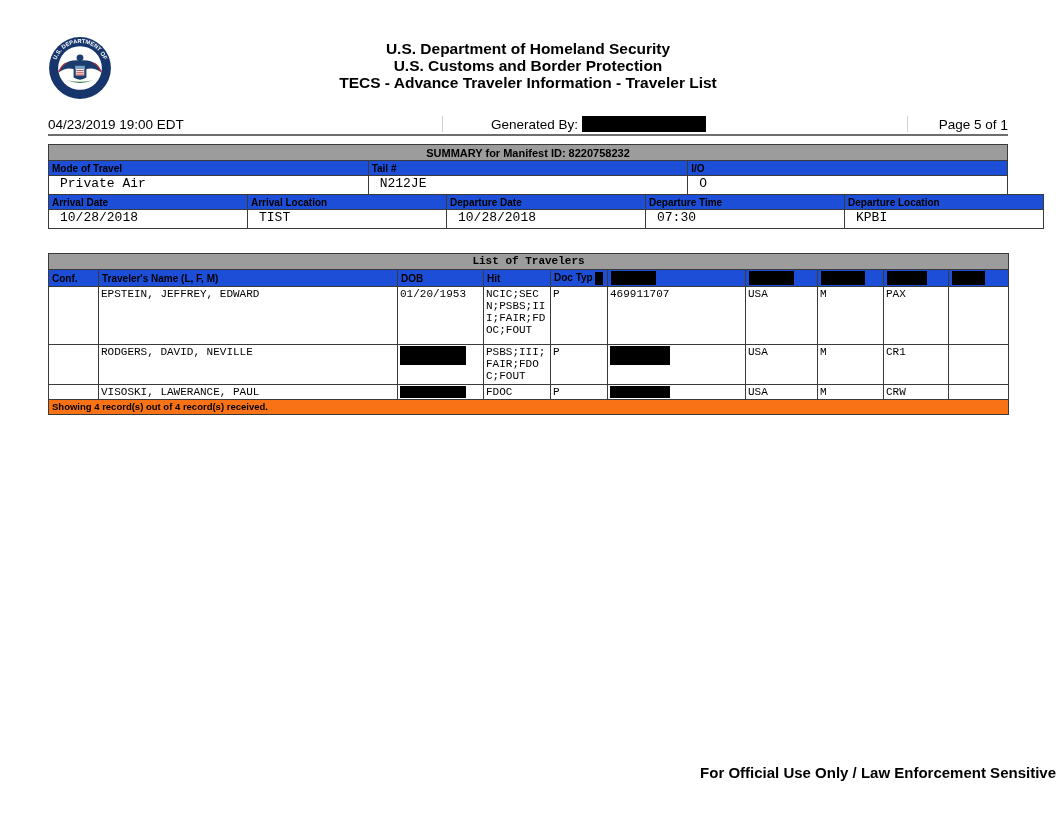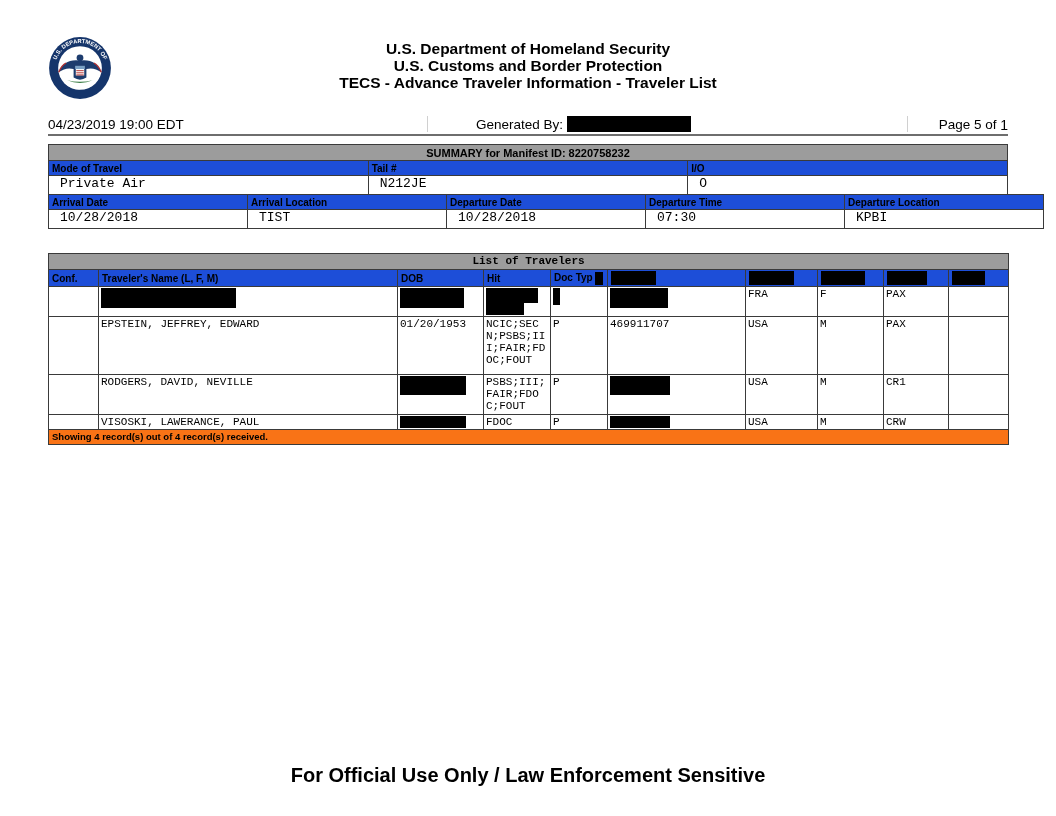--- a/index.html
+++ b/index.html
@@ -9,21 +9,21 @@
   
   .doc-header{position:relative;padding-top:40px;min-height:62px;}
   .seal{position:absolute;left:48px;top:36px;width:64px;height:64px;}
   .title-block{text-align:center;font-weight:bold;font-size:15.5px;line-height:17px;}
 
   
   .infobar{display:flex;width:960px;margin:14px auto 0 auto;border-bottom:2px solid #6e6e6e;
            padding-bottom:2px;font-size:13.5px;align-items:flex-end;}
   .ib-left{flex:0 0 379px;}
   .ib-center{flex:1 1 auto;border-left:1px solid #d0d0d0;border-right:1px solid #d0d0d0;
-             display:flex;align-items:center;gap:4px;padding-left:48px;}
+             display:flex;align-items:center;gap:4px;padding-left:48px;margin-left:15px;}
   .ib-right{flex:0 0 100px;text-align:right;white-space:nowrap;}
   .pg2{font-size:14px;position:relative;top:1px;}
 
   
   table{border-collapse:collapse;table-layout:fixed;width:960px;margin-left:48px;}
   td,th{border:1px solid #3a3a3a;overflow:hidden;}
   tr.banner td{background:#9c9c9c;text-align:center;font-weight:bold;font-size:11px;padding:1px 2px;height:13px;}
   tr.labels td,tr.labels th{background:#1d4ed8;font-weight:bold;font-size:10px;text-align:left;
                             padding:1px 3px;height:12px;white-space:nowrap;}
   tr.values td{font-family:"Liberation Mono","DejaVu Sans Mono",monospace;font-size:13px;
@@ -39,22 +39,22 @@
   .trav-table td.c-hit{word-break:break-all;white-space:normal;}
   tr.tfoot td{background:#f97316;font-family:"Liberation Sans",sans-serif;font-weight:bold;
               font-size:9.5px;padding:1px 3px;height:11px;}
 
   
   .redact{background:#000;display:block;}
   .redact.inline{display:inline-block;vertical-align:middle;margin-left:2px;}
   .gen-redact{width:124px;height:16px;background:#000;display:inline-block;}
 
   
-  .classification{position:absolute;top:764px;left:0;width:100%;text-align:center;
-                  font-weight:bold;font-size:20px;}
+  .classification{position:absolute;top:764px;left:0;width:100%;text-align:right;
+                  font-weight:bold;font-size:15px;}
 </style>
 </head>
 <body>
 
 <div class="page">
 
   <div class="doc-header">
     <svg class="seal" viewBox="0 0 60 60">
       <circle cx="30" cy="30" r="29" fill="#15356b"></circle>
       <circle cx="30" cy="30" r="20.5" fill="#ffffff"></circle>
@@ -169,43 +169,20 @@
           </th>
           <th>
             <div class="redact" style="width: 40px; height: 14px;"></div>
           </th>
           <th>
             <div class="redact" style="width: 33px; height: 14px;"></div>
           </th>
         </tr>
     </thead>
     <tbody id="trav-body">
-        <tr style="height: 26px;">
-          <td class="c-conf"></td>
-          <td class="c-name">
-            <div class="redact" style="width: 135px; height: 20px;"></div>
-          </td>
-          <td class="c-dob">
-            <div class="redact" style="width: 64px; height: 20px;"></div>
-          </td>
-          <td class="c-hit">
-            <div class="redact" style="width: 52px; height: 15px;"></div>
-            <div class="redact" style="width: 38px; height: 12px;"></div>
-          </td>
-          <td class="c-doc-type">
-            <div class="redact" style="width: 7px; height: 17px;"></div>
-          </td>
-          <td class="c-doc-number">
-            <div class="redact" style="width: 58px; height: 20px;"></div>
-          </td>
-          <td class="c-citizenship"><span>FRA</span></td>
-          <td class="c-gender"><span>F</span></td>
-          <td class="c-status"><span>PAX</span></td>
-          <td class="c-extra"></td>
-        </tr>
         <tr style="height: 58px;">
           <td class="c-conf"></td>
           <td class="c-name"><span>EPSTEIN, JEFFREY, EDWARD</span></td>
           <td class="c-dob"><span>01/20/1953</span></td>
           <td class="c-hit"><span>NCIC;SECN;PSBS;III;FAIR;FDOC;FOUT</span></td>
           <td class="c-doc-type"><span>P</span></td>
           <td class="c-doc-number"><span>469911707</span></td>
           <td class="c-citizenship"><span>USA</span></td>
           <td class="c-gender"><span>M</span></td>
           <td class="c-status"><span>PAX</span></td>

